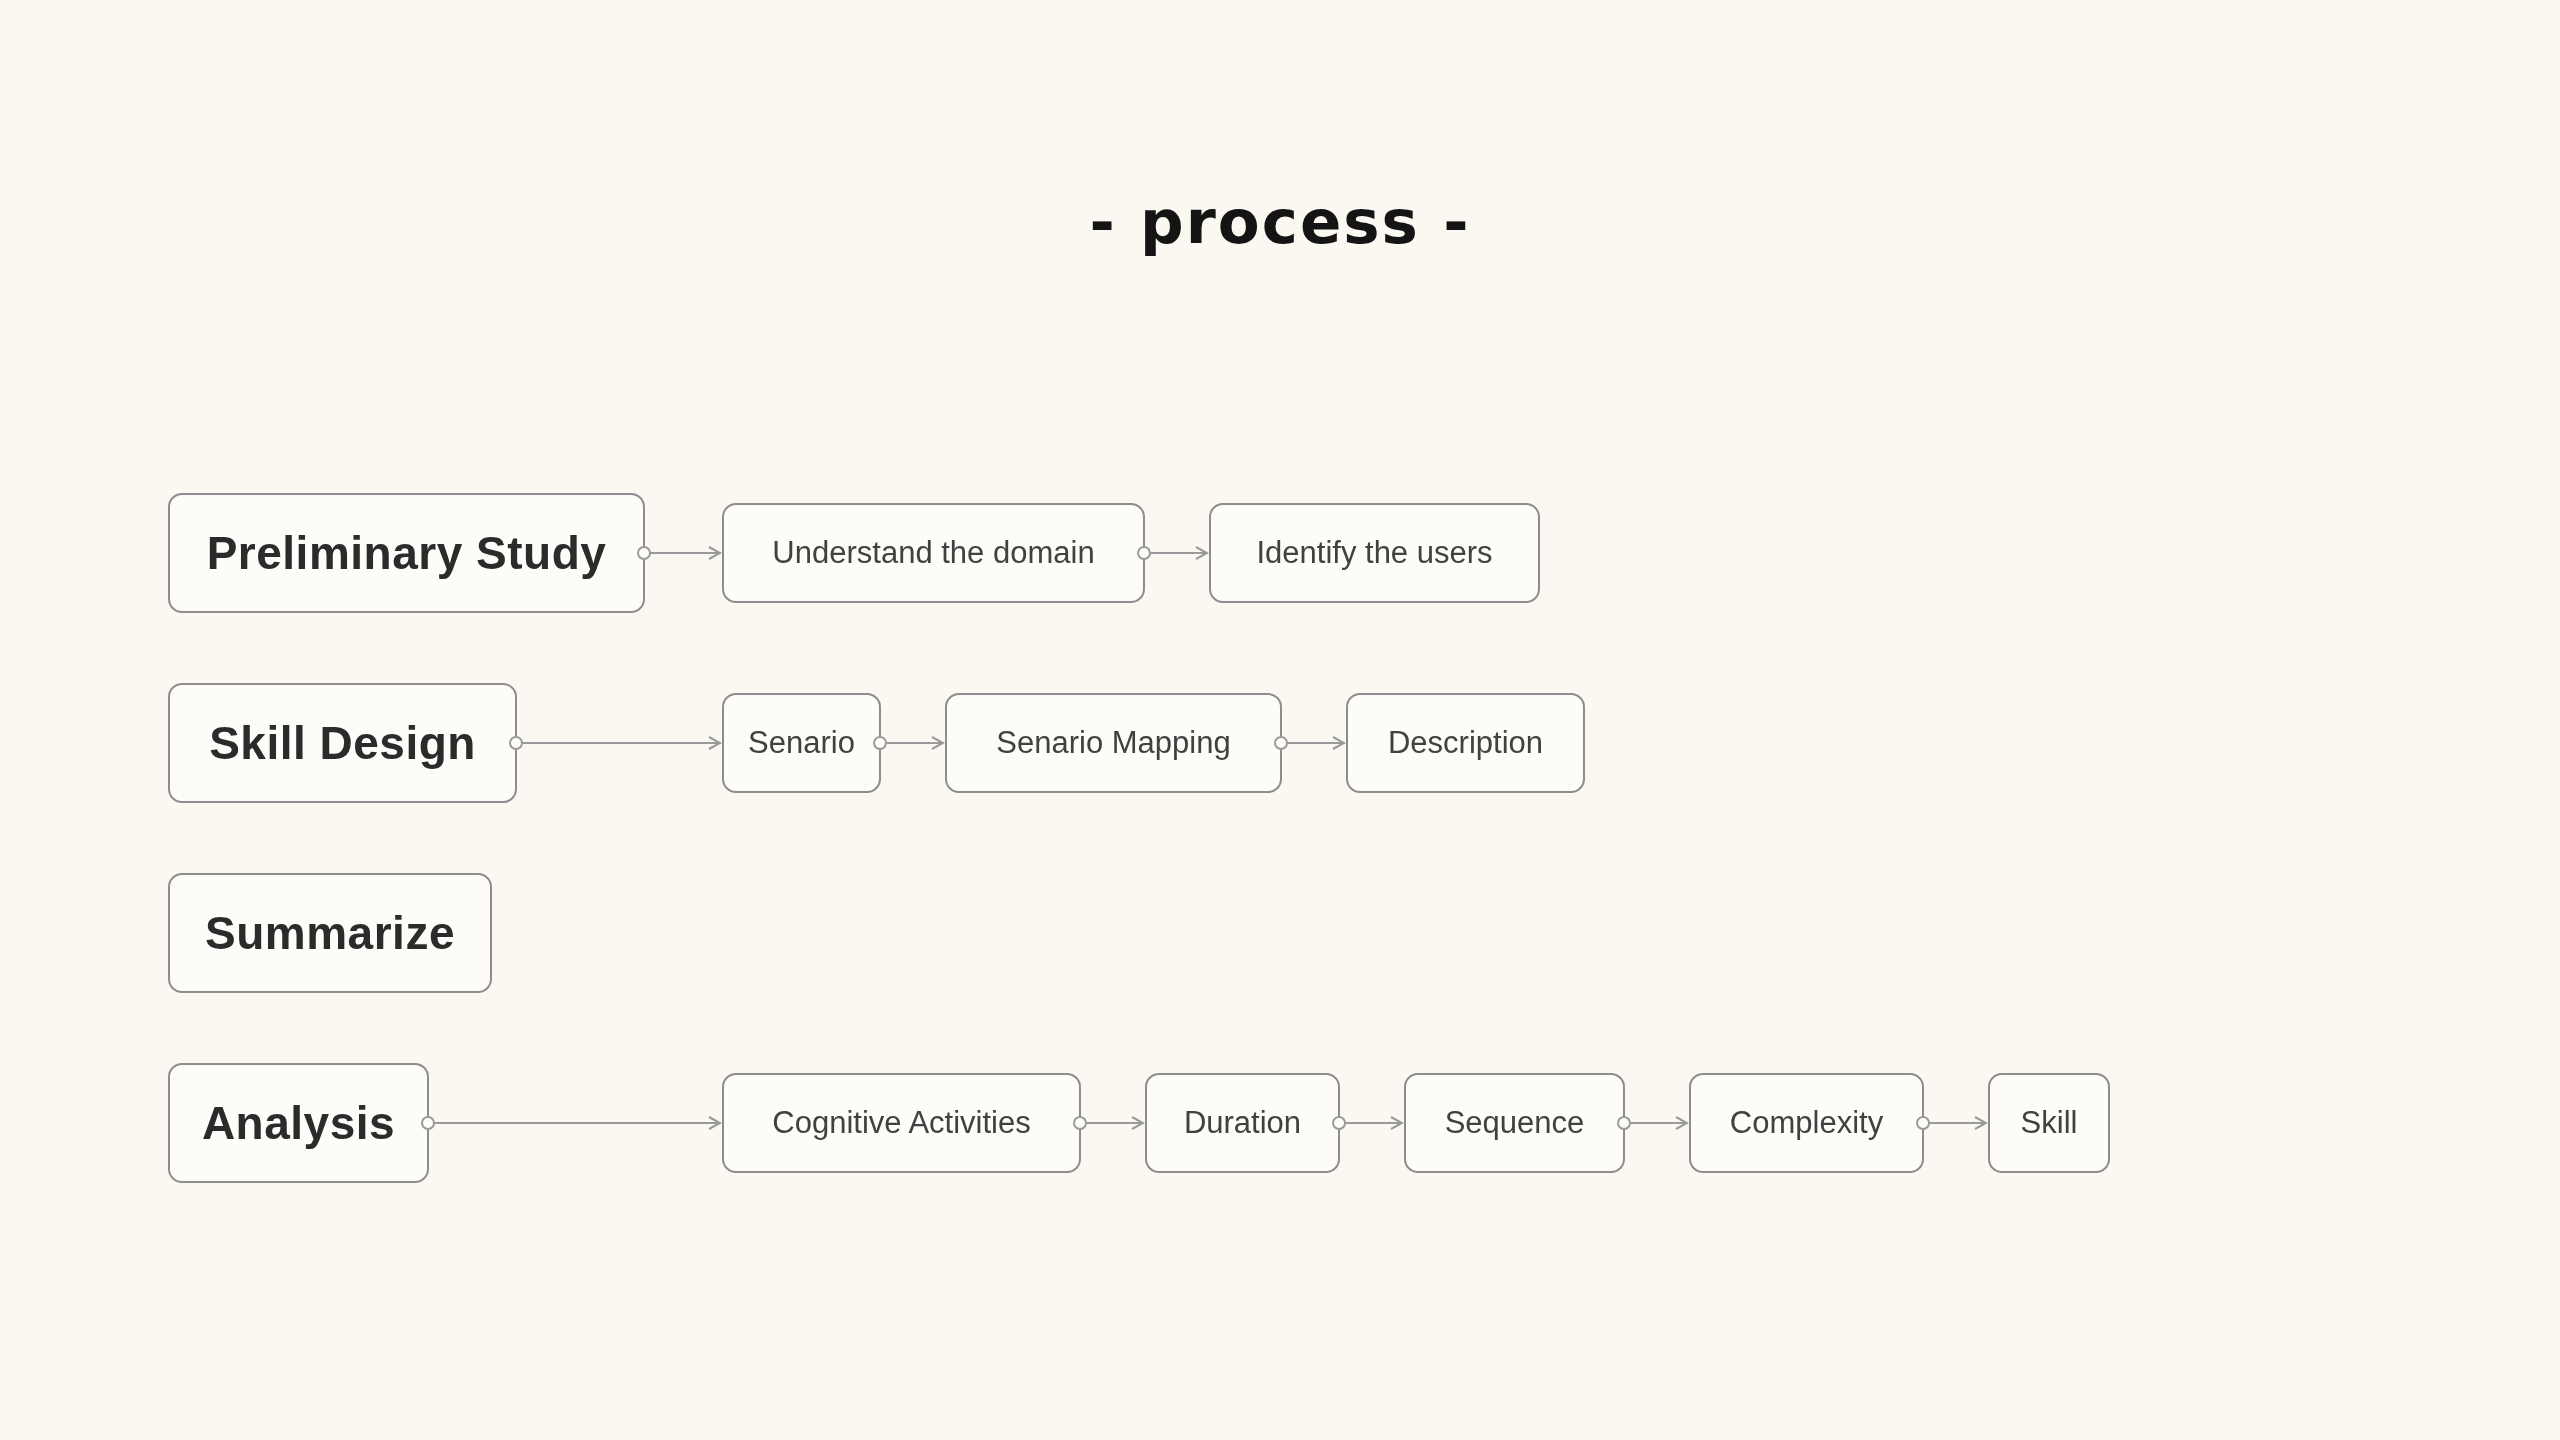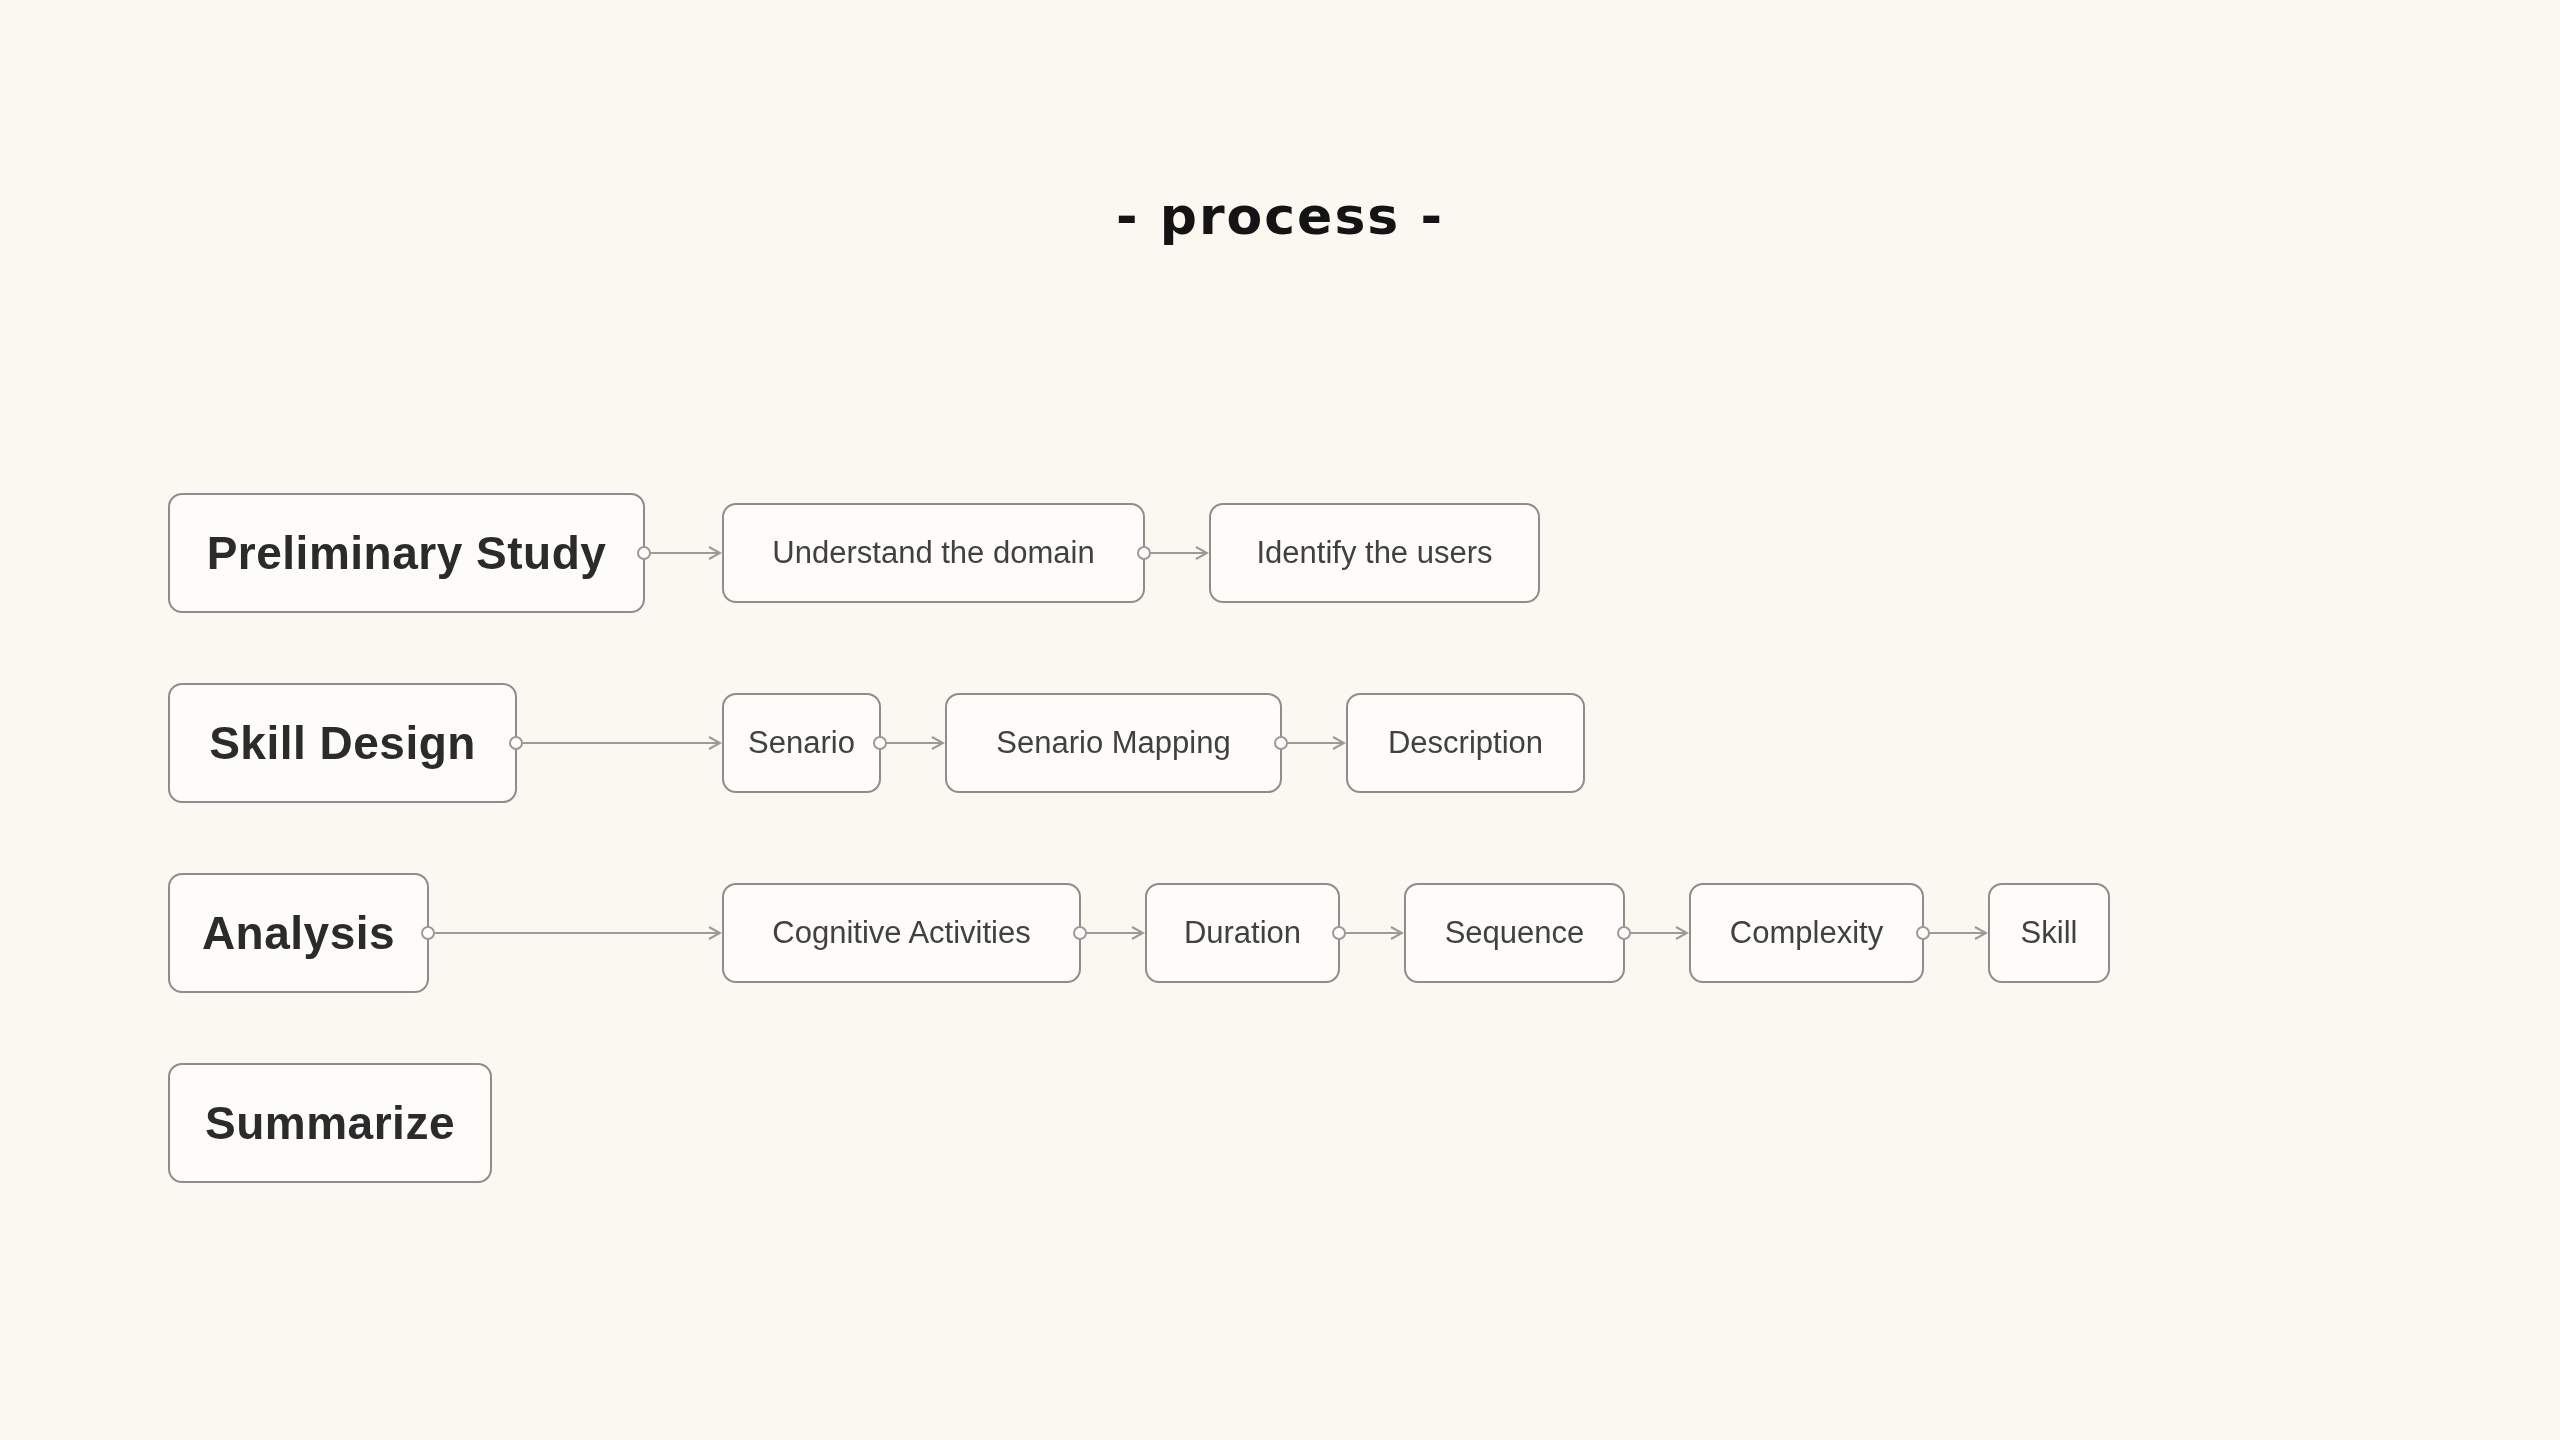--- a/index.html
+++ b/index.html
@@ -21,21 +21,21 @@
   }
 
   .title {
     position: absolute;
     top: 186px;
     left: 0;
     width: 2560px;
     text-align: center;
     font-family: "DejaVu Sans", sans-serif;
     font-weight: bold;
-    font-size: 52px;
+    font-size: 61px;
     letter-spacing: 2px;
     color: var(--title-text);
   }
 
   .diagram {
     position: absolute;
     left: 168px;
     top: 493px;
   }
 
@@ -179,20 +179,26 @@
         <svg width="15" height="16" viewBox="0 0 15 16">
             <polyline points="2,2 13,8 2,14" fill="none" stroke="#9a9a9a" stroke-width="2"></polyline>
           </svg>
       </div>
     </div>
     <div class="node step-node" style="width:239px">Description</div>
   </div>
 
   <div class="row">
     <div class="label-col">
+      <div class="node label-node" style="width:324px">Summarize</div>
+    </div>
+  </div>
+
+  <div class="row">
+    <div class="label-col">
       <div class="node label-node" style="width:261px">Analysis</div>
       <div class="connector stretch">
         <div class="edge-dot"></div>
         <div class="edge-line"></div>
         <div class="edge-arrow">
           <svg width="15" height="16" viewBox="0 0 15 16">
               <polyline points="2,2 13,8 2,14" fill="none" stroke="#9a9a9a" stroke-width="2"></polyline>
             </svg>
         </div>
       </div>
@@ -233,19 +239,13 @@
       <div class="edge-line"></div>
       <div class="edge-arrow">
         <svg width="15" height="16" viewBox="0 0 15 16">
             <polyline points="2,2 13,8 2,14" fill="none" stroke="#9a9a9a" stroke-width="2"></polyline>
           </svg>
       </div>
     </div>
     <div class="node step-node" style="width:122px">Skill</div>
   </div>
 
-  <div class="row">
-    <div class="label-col">
-      <div class="node label-node" style="width:324px">Summarize</div>
-    </div>
-  </div>
-
 </div>
 
 </body></html>

